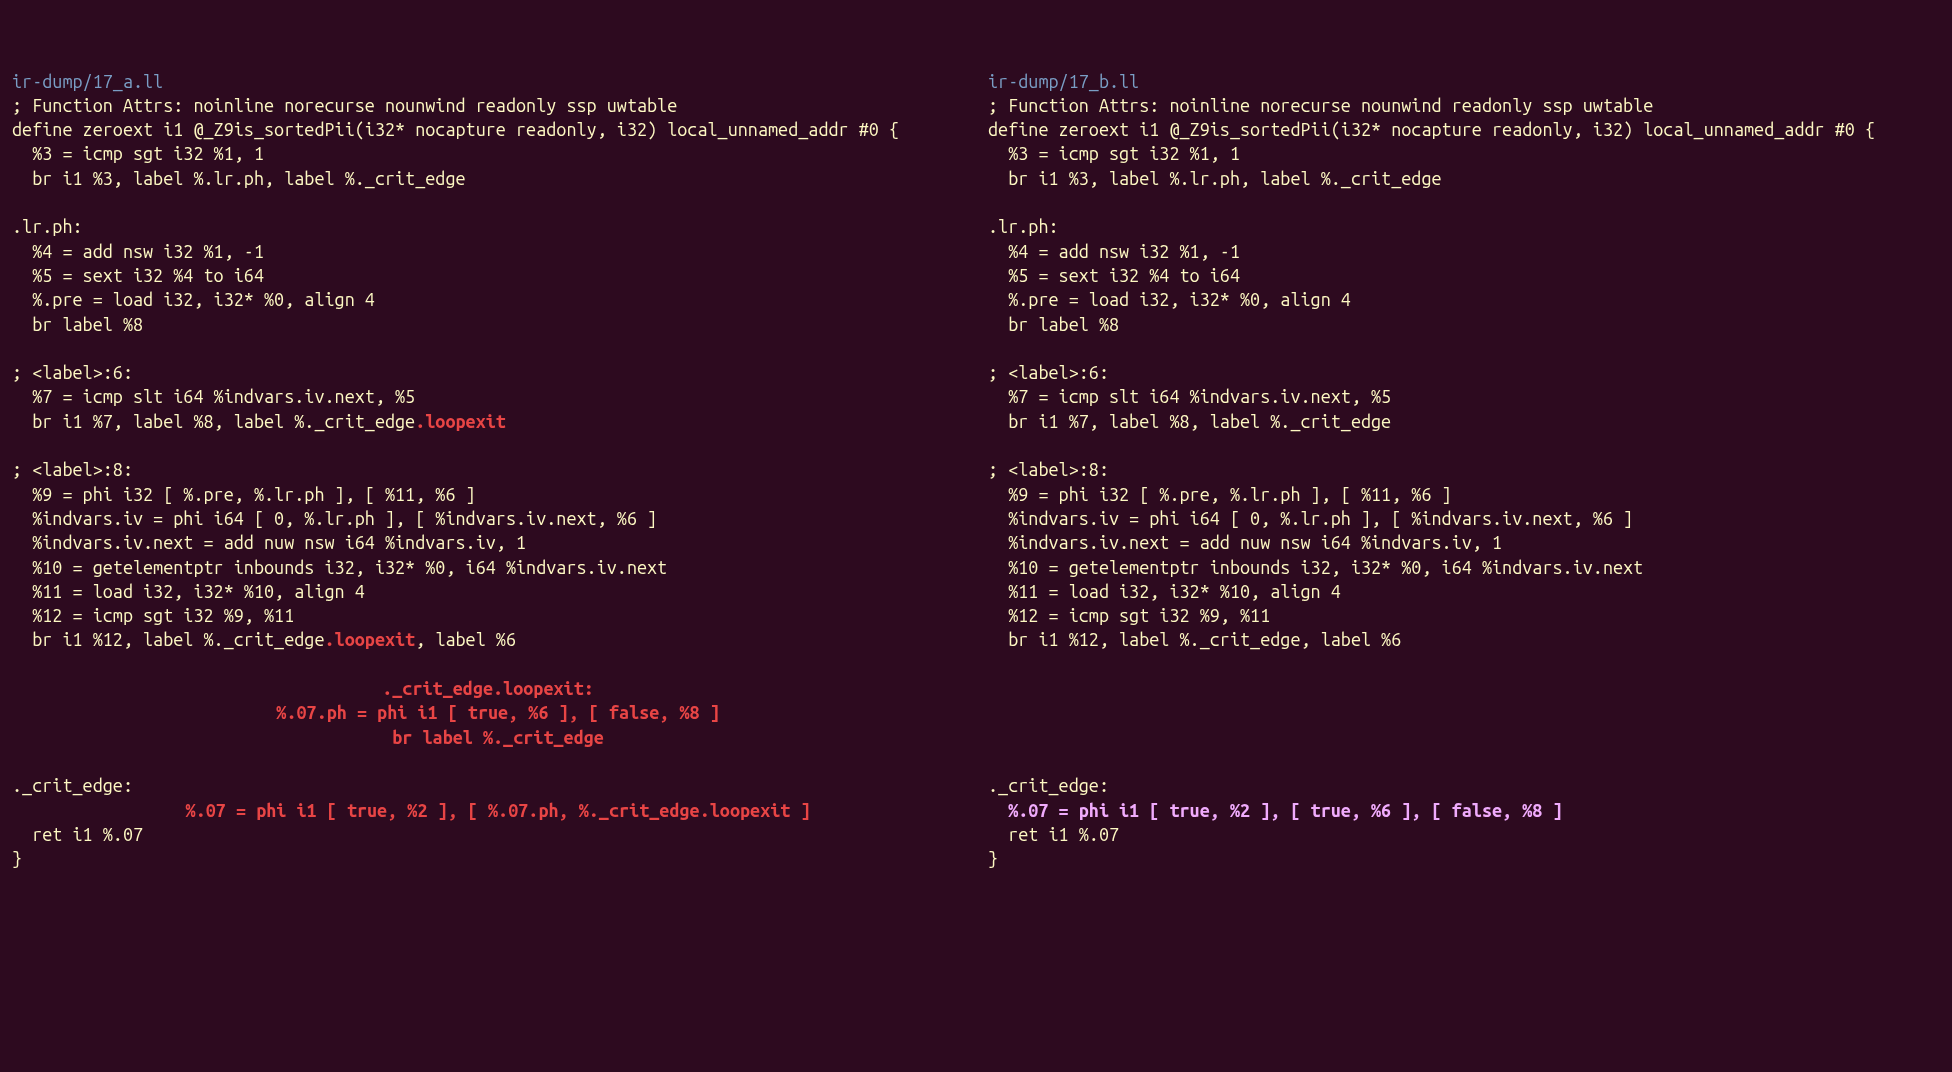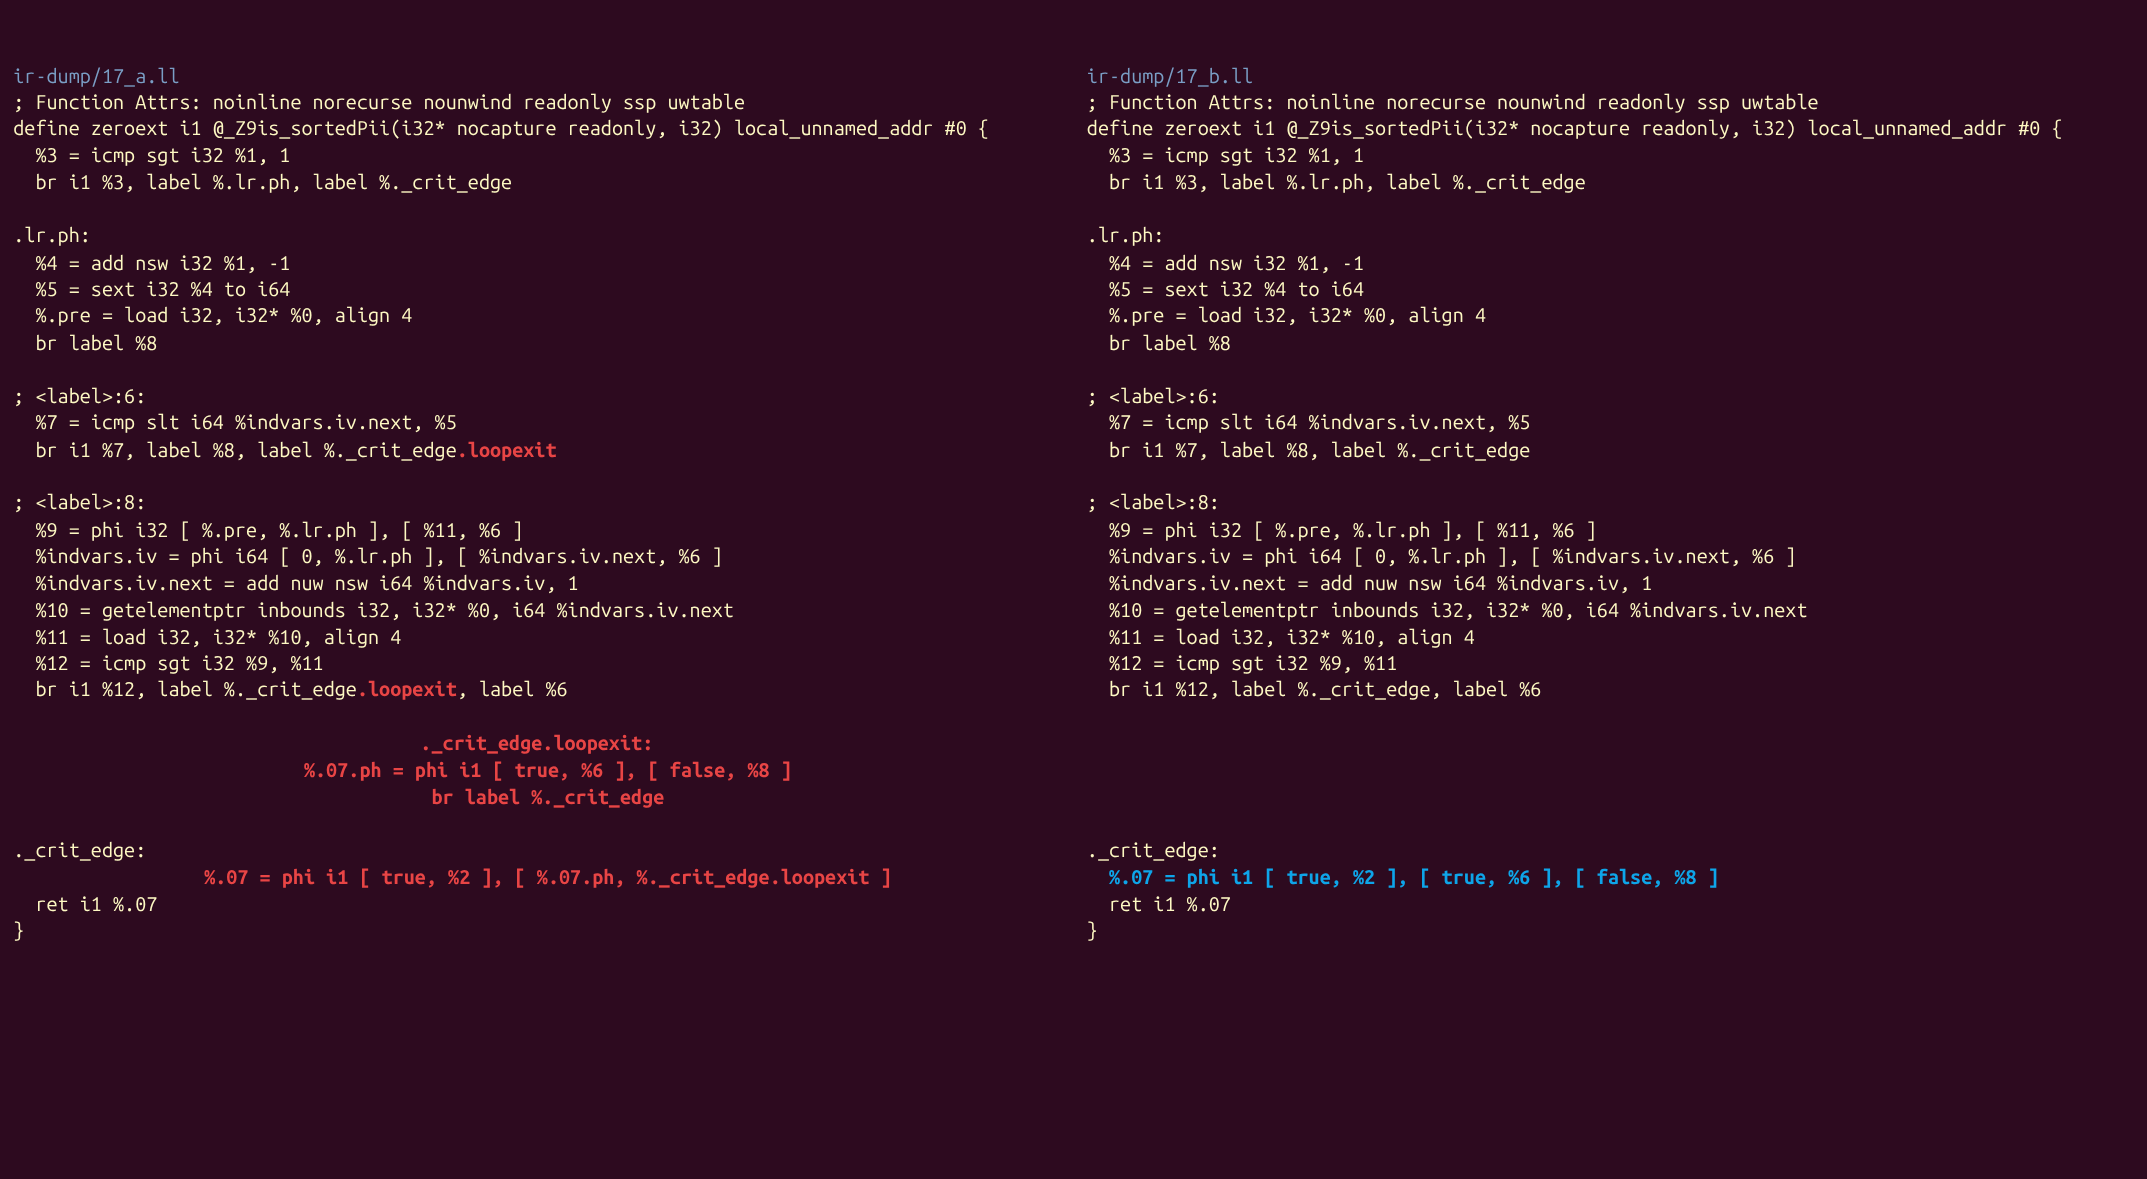--- a/index.html
+++ b/index.html
@@ -13,36 +13,36 @@
       font-size: 18px;
       line-height: 1.35;
       color: #e8e8e8;
       width: 1952px;
       height: 1072px;
       overflow: hidden;
       display: flex;
     }
     .pane {
       width: 50%;
-      padding: 8px 12px;
+      padding: 20px 12px;
       white-space: pre;
     }
     .filename {
       color: #7a9ec5;
     }
     .code {
       color: #fef9c3;
     }
     .del {
       color: #e84545;
       font-weight: bold;
       text-align: center;
     }
     .add {
-      color: #0ea5e9;
+      color: #f0abfc;
       font-weight: bold;
     }
     .line {
       display: block;
       min-height: 1.35em;
     }
   </style>
 </head>
 <body>
 

